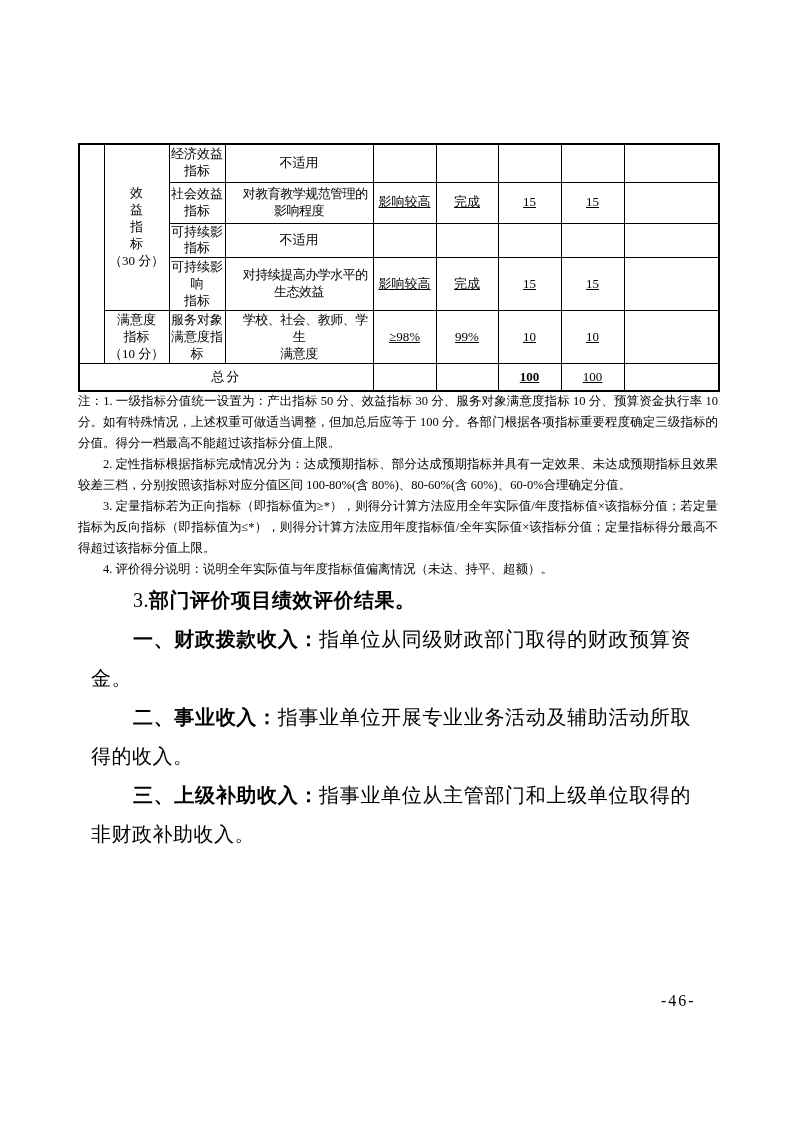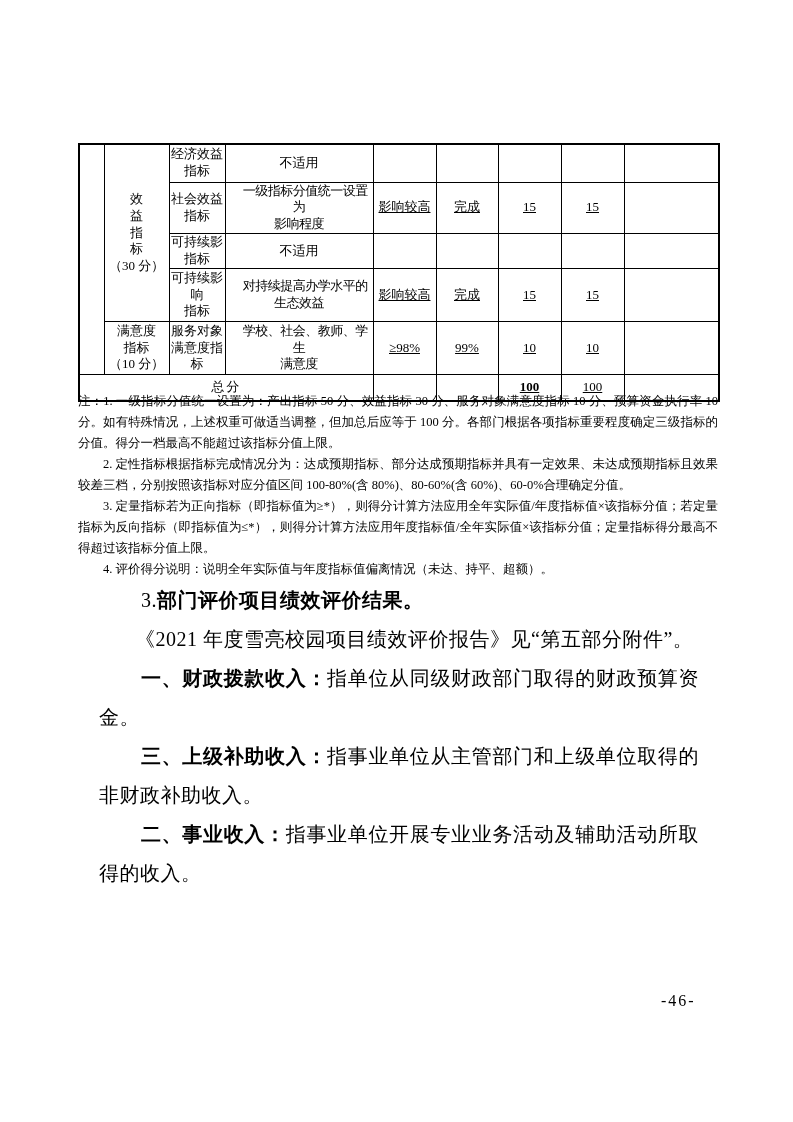--- a/index.html
+++ b/index.html
@@ -35,21 +35,21 @@
   .bold-val { font-weight:bold; }
   
   .notes {
     position:absolute; left:78px; top:391px; width:640px;
     font-size:12.5px; line-height:21px; text-align:justify;
   }
   .notes p { margin:0; }
   .notes p.indent { text-indent:2em; }
   
   .body-text {
-    position:absolute; left:99px; top:581px; width:600px;
+    position:absolute; left:91px; top:581px; width:600px;
     font-size:20px; line-height:39px; text-align:justify;
     letter-spacing:0.5px;
   }
   .body-text p { margin:0; text-indent:42px; }
   .body-text p.report { text-indent:36px; }
   .b { font-weight:bold; }
   .part-heading {
     font-family:"Liberation Sans", sans-serif;
     font-weight:bold; font-size:21px; letter-spacing:1px;
   }
@@ -89,21 +89,21 @@
       <td class="c-content-plain">不适用</td>
       <td class="c-val"></td>
       <td class="c-val"></td>
       <td class="c-val"></td>
       <td class="c-val"></td>
       <td class="c-val"></td>
     </tr>
     <tr style="height:41px">
       <td class="c-l3">社会效益
 指标</td>
-      <td class="c-content">　一级指标分值统一设置为
+      <td class="c-content">　对教育教学规范管理的
 影响程度</td>
       <td class="c-val">影响较高</td>
       <td class="c-val">完成</td>
       <td class="c-val">15</td>
       <td class="c-val">15</td>
       <td class="c-val"></td>
     </tr>
     <tr style="height:30px">
       <td class="c-l3">可持续影
 指标</td>
@@ -154,21 +154,20 @@
 
   <div class="notes">
     <p>注：1. 一级指标分值统一设置为：产出指标 50 分、效益指标 30 分、服务对象满意度指标 10 分、预算资金执行率 10 分。如有特殊情况，上述权重可做适当调整，但加总后应等于 100 分。各部门根据各项指标重要程度确定三级指标的分值。得分一档最高不能超过该指标分值上限。</p>
     <p class="indent">2. 定性指标根据指标完成情况分为：达成预期指标、部分达成预期指标并具有一定效果、未达成预期指标且效果较差三档，分别按照该指标对应分值区间 100-80%(含 80%)、80-60%(含 60%)、60-0%合理确定分值。</p>
     <p class="indent">3. 定量指标若为正向指标（即指标值为≥*），则得分计算方法应用全年实际值/年度指标值×该指标分值；若定量指标为反向指标（即指标值为≤*），则得分计算方法应用年度指标值/全年实际值×该指标分值；定量指标得分最高不得超过该指标分值上限。</p>
     <p class="indent">4. 评价得分说明：说明全年实际值与年度指标值偏离情况（未达、持平、超额）。</p>
   </div>
 
   <div class="body-text">
     <p><span>3.</span><span class="b">部门评价项目绩效评价结果。</span></p>
-    <p class="report">《2021 年度雪亮校园项目绩效评价报告》见“第五部分附件”。</p>
     <p><span class="b">一、财政拨款收入：</span><span>指单位从同级财政部门取得的财政预算资金。</span></p>
+    <p><span class="b">二、事业收入：</span><span>指事业单位开展专业业务活动及辅助活动所取得的收入。</span></p>
     <p><span class="b">三、上级补助收入：</span><span>指事业单位从主管部门和上级单位取得的非财政补助收入。</span></p>
-    <p><span class="b">二、事业收入：</span><span>指事业单位开展专业业务活动及辅助活动所取得的收入。</span></p>
   </div>
 
   <div class="page-num">-46-</div>
 
 </div>
 
 </body></html>

